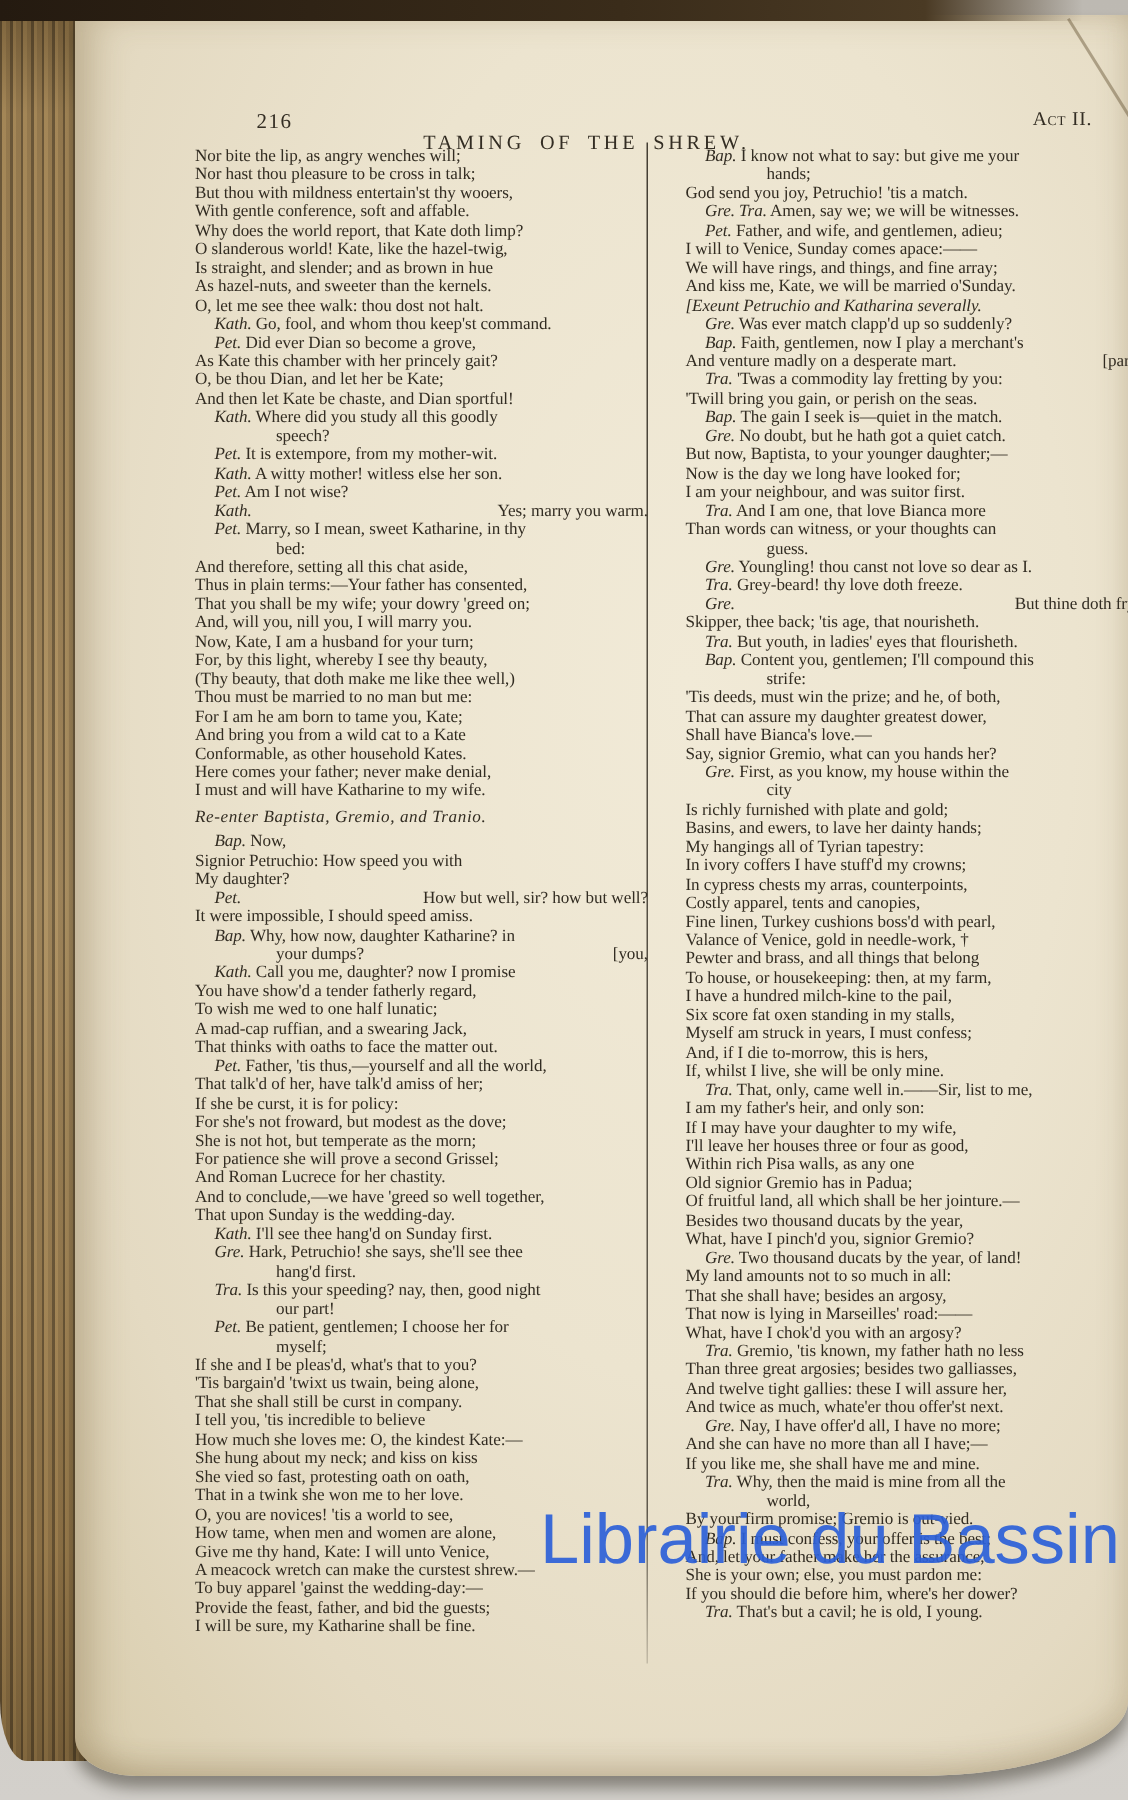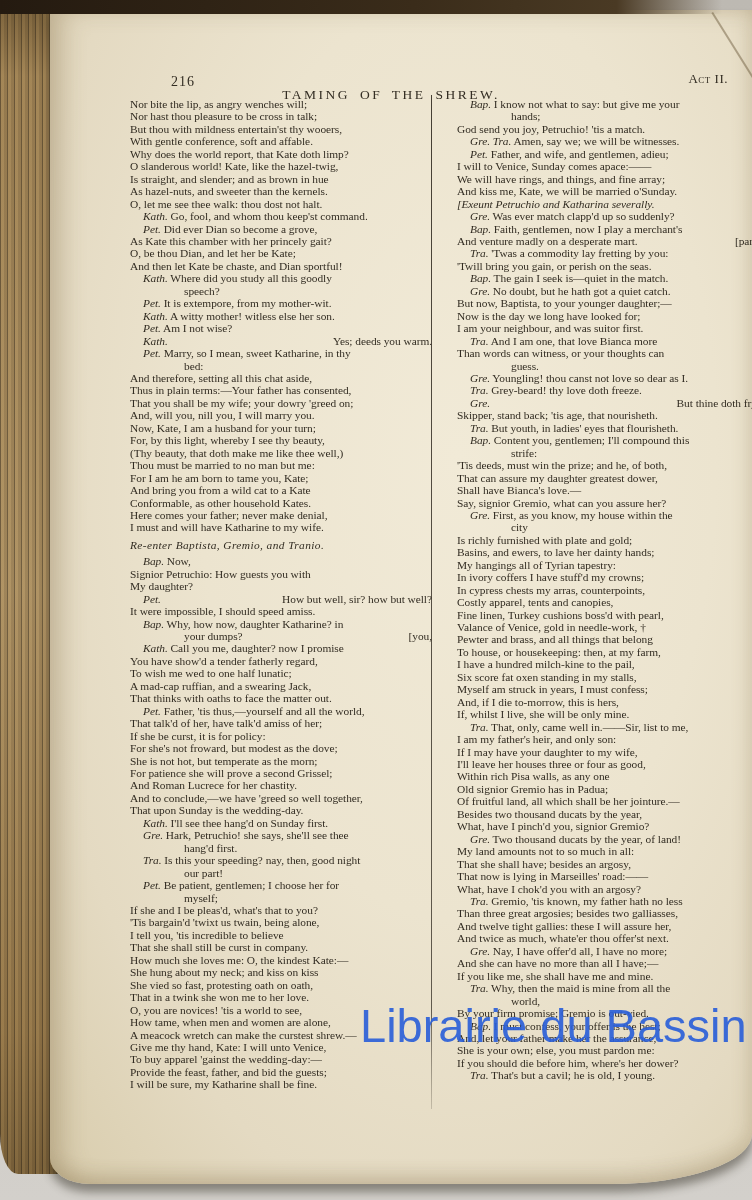--- a/index.html
+++ b/index.html
@@ -127,21 +127,21 @@
         <span class="main"><i>Pet.</i> It is extempore, from my mother-wit.</span>
       </div>
       <div class="line sp">
         <span class="main"><i>Kath.</i> A witty mother! witless else her son.</span>
       </div>
       <div class="line sp">
         <span class="main"><i>Pet.</i> Am I not wise?</span>
       </div>
       <div class="line sp">
         <span class="main"><i>Kath.</i> </span>
-        <span class="tail">Yes; deeds you warm.</span>
+        <span class="tail">Yes; marry you warm.</span>
       </div>
       <div class="line sp">
         <span class="main"><i>Pet.</i> Marry, so I mean, sweet Katharine, in thy</span>
       </div>
       <div class="line t">
         <span class="main">bed:</span>
       </div>
       <div class="line n">
         <span class="main">And therefore, setting all this chat aside,</span>
       </div>
@@ -181,21 +181,21 @@
       <div class="line n">
         <span class="main">I must and will have Katharine to my wife.</span>
       </div>
       <div class="line c">
         <span class="main">Re-enter Baptista, Gremio, and Tranio.</span>
       </div>
       <div class="line sp">
         <span class="main"><i>Bap.</i> Now,</span>
       </div>
       <div class="line n">
-        <span class="main">Signior Petruchio: How guests you with</span>
+        <span class="main">Signior Petruchio: How speed you with</span>
       </div>
       <div class="line n">
         <span class="main">My daughter?</span>
       </div>
       <div class="line sp">
         <span class="main"><i>Pet.</i> </span>
         <span class="tail">How but well, sir? how but well?</span>
       </div>
       <div class="line n">
         <span class="main">It were impossible, I should speed amiss.</span>
@@ -270,48 +270,48 @@
       <div class="line t">
         <span class="main">myself;</span>
       </div>
       <div class="line n">
         <span class="main">If she and I be pleas'd, what's that to you?</span>
       </div>
       <div class="line n">
         <span class="main">'Tis bargain'd 'twixt us twain, being alone,</span>
       </div>
       <div class="line n">
+        <span class="main">That she shall still be curst in company.</span>
+      </div>
+      <div class="line n">
         <span class="main">I tell you, 'tis incredible to believe</span>
       </div>
       <div class="line n">
-        <span class="main">That she shall still be curst in company.</span>
-      </div>
-      <div class="line n">
         <span class="main">How much she loves me: O, the kindest Kate:—</span>
       </div>
       <div class="line n">
         <span class="main">She hung about my neck; and kiss on kiss</span>
       </div>
       <div class="line n">
         <span class="main">She vied so fast, protesting oath on oath,</span>
       </div>
       <div class="line n">
         <span class="main">That in a twink she won me to her love.</span>
       </div>
       <div class="line n">
         <span class="main">O, you are novices! 'tis a world to see,</span>
       </div>
       <div class="line n">
         <span class="main">How tame, when men and women are alone,</span>
       </div>
       <div class="line n">
+        <span class="main">Give me thy hand, Kate: I will unto Venice,</span>
+      </div>
+      <div class="line n">
         <span class="main">A meacock wretch can make the curstest shrew.—</span>
-      </div>
-      <div class="line n">
-        <span class="main">Give me thy hand, Kate: I will unto Venice,</span>
       </div>
       <div class="line n">
         <span class="main">To buy apparel 'gainst the wedding-day:—</span>
       </div>
       <div class="line n">
         <span class="main">Provide the feast, father, and bid the guests;</span>
       </div>
       <div class="line n">
         <span class="main">I will be sure, my Katharine shall be fine.</span>
       </div>
@@ -388,42 +388,42 @@
         <span class="main"><i>Gre.</i> Youngling! thou canst not love so dear as I.</span>
       </div>
       <div class="line sp">
         <span class="main"><i>Tra.</i> Grey-beard! thy love doth freeze.</span>
       </div>
       <div class="line sp">
         <span class="main"><i>Gre.</i> </span>
         <span class="tail">But thine doth fry.</span>
       </div>
       <div class="line n">
-        <span class="main">Skipper, stand back; 'tis age, that nourisheth.</span>
+        <span class="main">Skipper, thee back; 'tis age, that nourisheth.</span>
       </div>
       <div class="line sp">
         <span class="main"><i>Tra.</i> But youth, in ladies' eyes that flourisheth.</span>
       </div>
       <div class="line sp">
         <span class="main"><i>Bap.</i> Content you, gentlemen; I'll compound this</span>
       </div>
       <div class="line t">
         <span class="main">strife:</span>
       </div>
       <div class="line n">
         <span class="main">'Tis deeds, must win the prize; and he, of both,</span>
       </div>
       <div class="line n">
         <span class="main">That can assure my daughter greatest dower,</span>
       </div>
       <div class="line n">
         <span class="main">Shall have Bianca's love.—</span>
       </div>
       <div class="line n">
-        <span class="main">Say, signior Gremio, what can you assure her?</span>
+        <span class="main">Say, signior Gremio, what can you hands her?</span>
       </div>
       <div class="line sp">
         <span class="main"><i>Gre.</i> First, as you know, my house within the</span>
       </div>
       <div class="line t">
         <span class="main">city</span>
       </div>
       <div class="line n">
         <span class="main">Is richly furnished with plate and gold;</span>
       </div>

